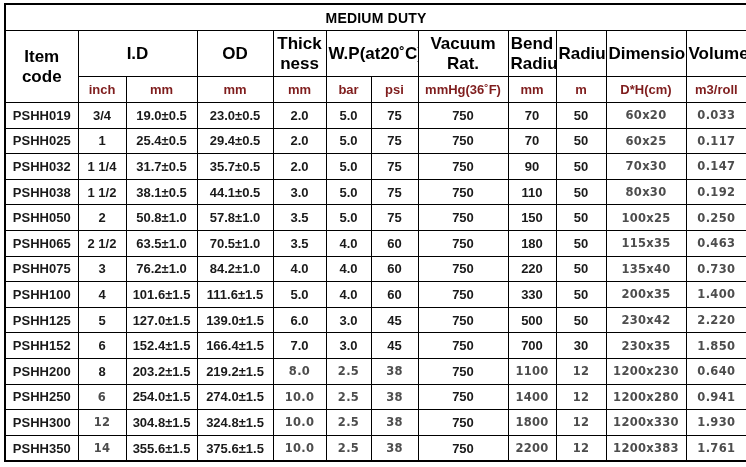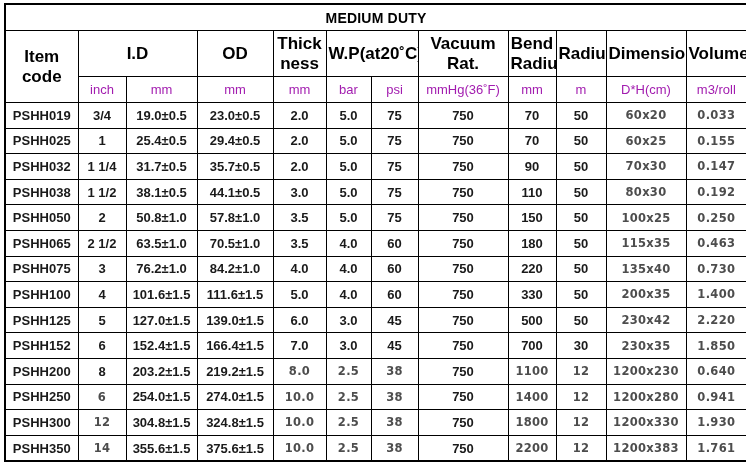--- a/index.html
+++ b/index.html
@@ -38,22 +38,22 @@
   tr.hdr-groups th {
     height: 45px;
     font-size: 17px;
     font-weight: bold;
     color: #000;
     line-height: 1.15;
   }
   tr.hdr-units th {
     height: 25px;
     font-size: 13px;
-    font-weight: normal;
-    color: #a21caf;
+    font-weight: bold;
+    color: #7f1d1d;
   }
   th.brk { word-break: break-all; }
   tbody td {
     height: 24.6px;
     font-size: 13px;
     font-weight: bold;
     color: #1a1a1a;
   }
   tbody td.alt {
     font-family: "DejaVu Sans", sans-serif;
@@ -132,21 +132,21 @@
           <td>1</td>
           <td>25.4±0.5</td>
           <td>29.4±0.5</td>
           <td>2.0</td>
           <td>5.0</td>
           <td>75</td>
           <td>750</td>
           <td>70</td>
           <td>50</td>
           <td class="alt">60x25</td>
-          <td class="alt">0.155</td>
+          <td class="alt">0.117</td>
         </tr>
         <tr>
           <td>PSHH032</td>
           <td>1 1/4</td>
           <td>31.7±0.5</td>
           <td>35.7±0.5</td>
           <td>2.0</td>
           <td>5.0</td>
           <td>75</td>
           <td>750</td>

